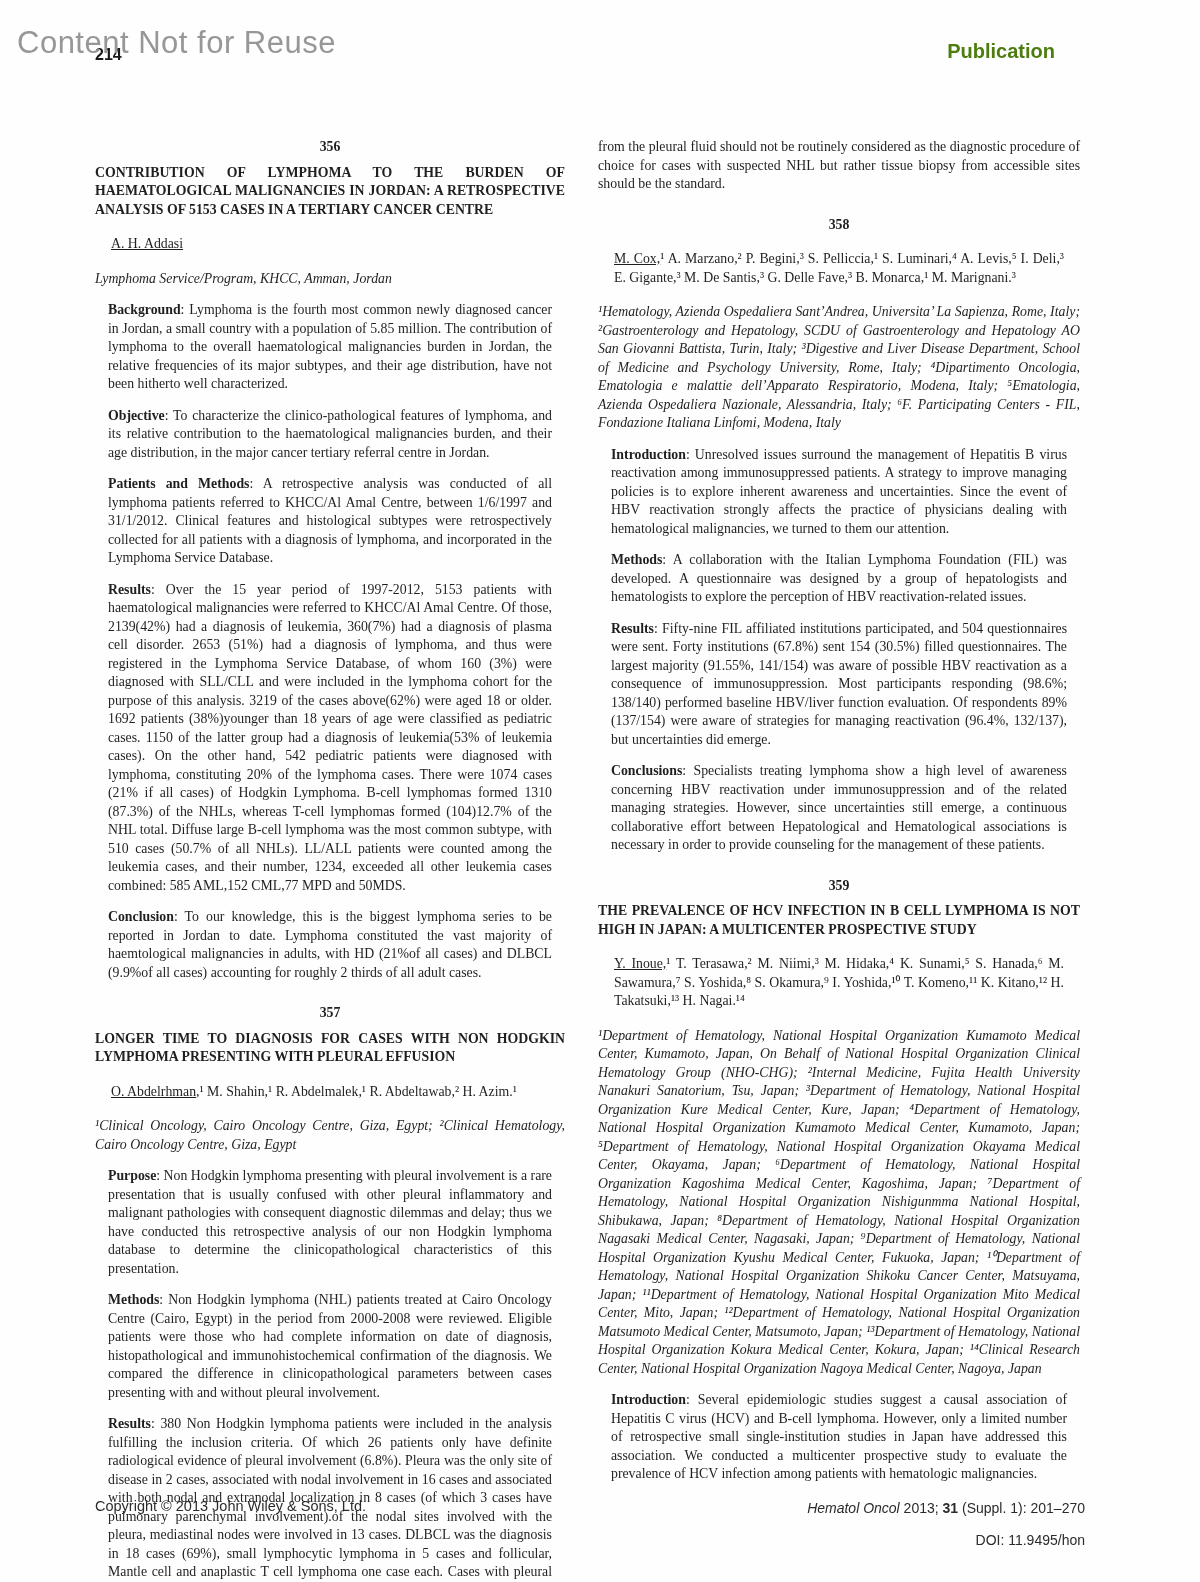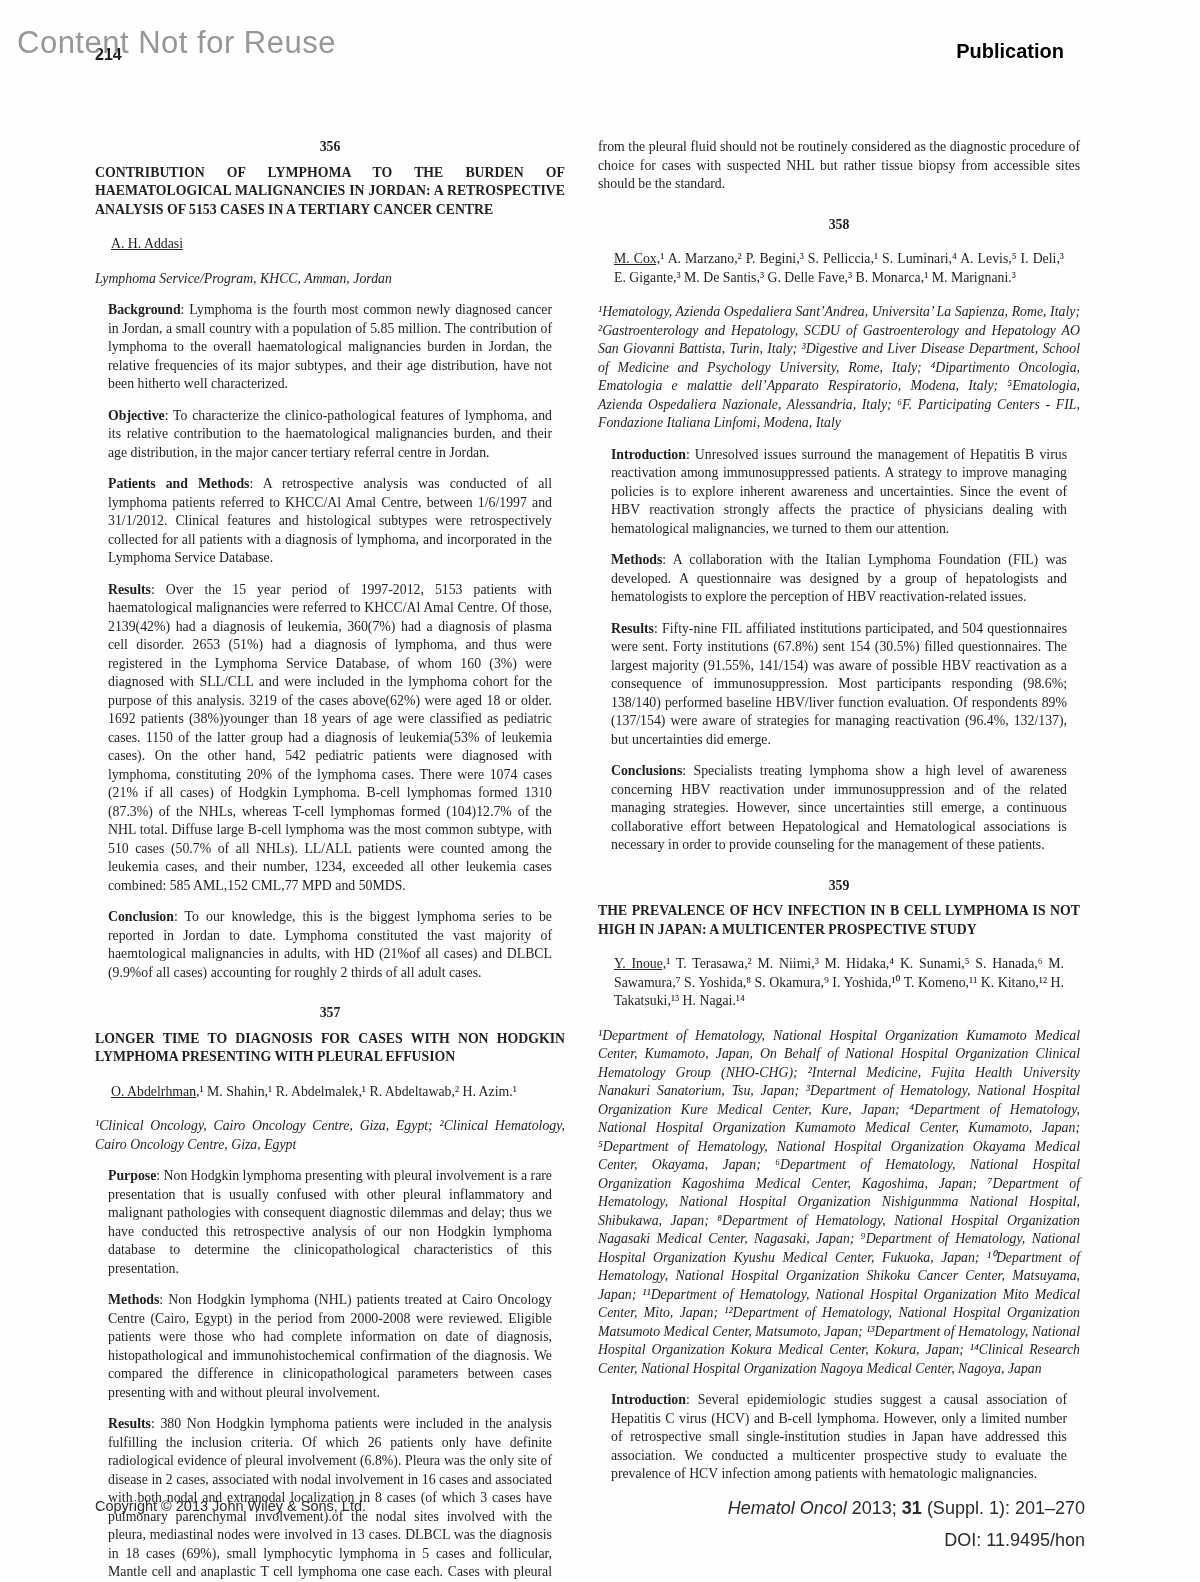--- a/index.html
+++ b/index.html
@@ -20,23 +20,23 @@
     font-size:31px; font-weight:400;
     color:#979797; letter-spacing:0.5px;
     white-space:nowrap;
   }
   .page-number {
     position:absolute; left:95px; top:46px;
     font-family:"Liberation Sans", sans-serif;
     font-size:16px; font-weight:700; color:#1a1a1a;
   }
   .section-label {
-    position:absolute; top:42px; right:136px;
+    position:absolute; top:42px; right:145px;
     font-family:"Liberation Sans", sans-serif;
-    font-size:20px; font-weight:700; color:#000000;
+    font-size:20px; font-weight:700; color:#4d7c0f;
   }
   
   .col { position:absolute; top:138px; }
   .col-left  { left:95px;  width:470px; }
   .col-right { left:598px; width:482px; }
 
   .abstract { margin:0; }
   .abstract + .abstract { margin-top:22px; }
   .abs-number { font-weight:700; margin:0 0 7px 0;text-align:center; }
   .abs-title  { font-weight:700; margin:0 0 15px 0; text-align:justify; }
@@ -49,21 +49,21 @@
 
   
   .footer-copyright {
     position:absolute; left:95px; top:1497px;
     font-family:"Liberation Sans", sans-serif;
     font-size:14.5px; color:#2b2b2b;
   }
   .footer-citation {
     position:absolute; right:115px; top:1492px;
     font-family:"Liberation Sans", sans-serif;
-    font-size:18px; color:#2b2b2b;
+    font-size:14px; color:#2b2b2b;
     text-align:right; line-height:32px;
   }
   .footer-citation .journal { font-style:italic; }
   .footer-citation .volume  { font-weight:700; }
 </style>
 </head>
 <body>
 
 <div class="page">
 

